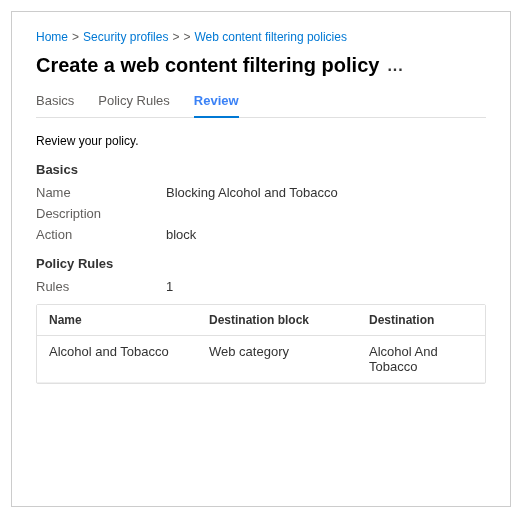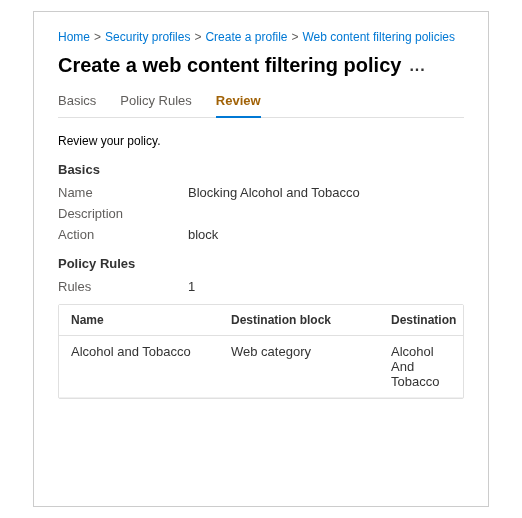--- a/index.html
+++ b/index.html
@@ -8,21 +8,21 @@
       font-size: 13px;
       color: #333;
       background: #fff;
       width: 522px;
       height: 518px;
       display: flex;
       align-items: center;
       justify-content: center;
     }
     .card {
-      width: 456px;
+      width: 500px;
       min-height: 496px;
       border: 1px solid #ccc;
       background: #fff;
       padding: 18px 24px 24px 24px;
     }
     .breadcrumb {
       display: flex;
       align-items: center;
       gap: 4px;
       font-size: 12px;
@@ -61,21 +61,21 @@
     }
     .tab {
       font-size: 13px;
       color: #605e5c;
       padding-bottom: 8px;
       cursor: pointer;
       border-bottom: 2px solid transparent;
       margin-bottom: -1px;
     }
     .tab.active {
-      color: #a16207;
+      color: #3b82f6;
       font-weight: 600;
       border-bottom: 2px solid #0078d4;
     }
     .section-label {
       font-size: 12px;
       color: #000000;
       margin-top: 16px;
       margin-bottom: 12px;
     }
     .section-title {
@@ -135,21 +135,20 @@
 </head>
 <body>
 
 <div class="card">
 
   <div class="breadcrumb">
     <a>Home</a>
     <span>&gt;</span>
     <a>Security profiles</a>
     <span>&gt;</span>
-    <a>Create a profile</a>
     <span>&gt;</span>
     <a>Web content filtering policies</a>
   </div>
 
   <div class="page-title">
     <span>Create a web content filtering policy</span>
     <span class="ellipsis-btn">...</span>
   </div>
 
   <div class="tabs">

